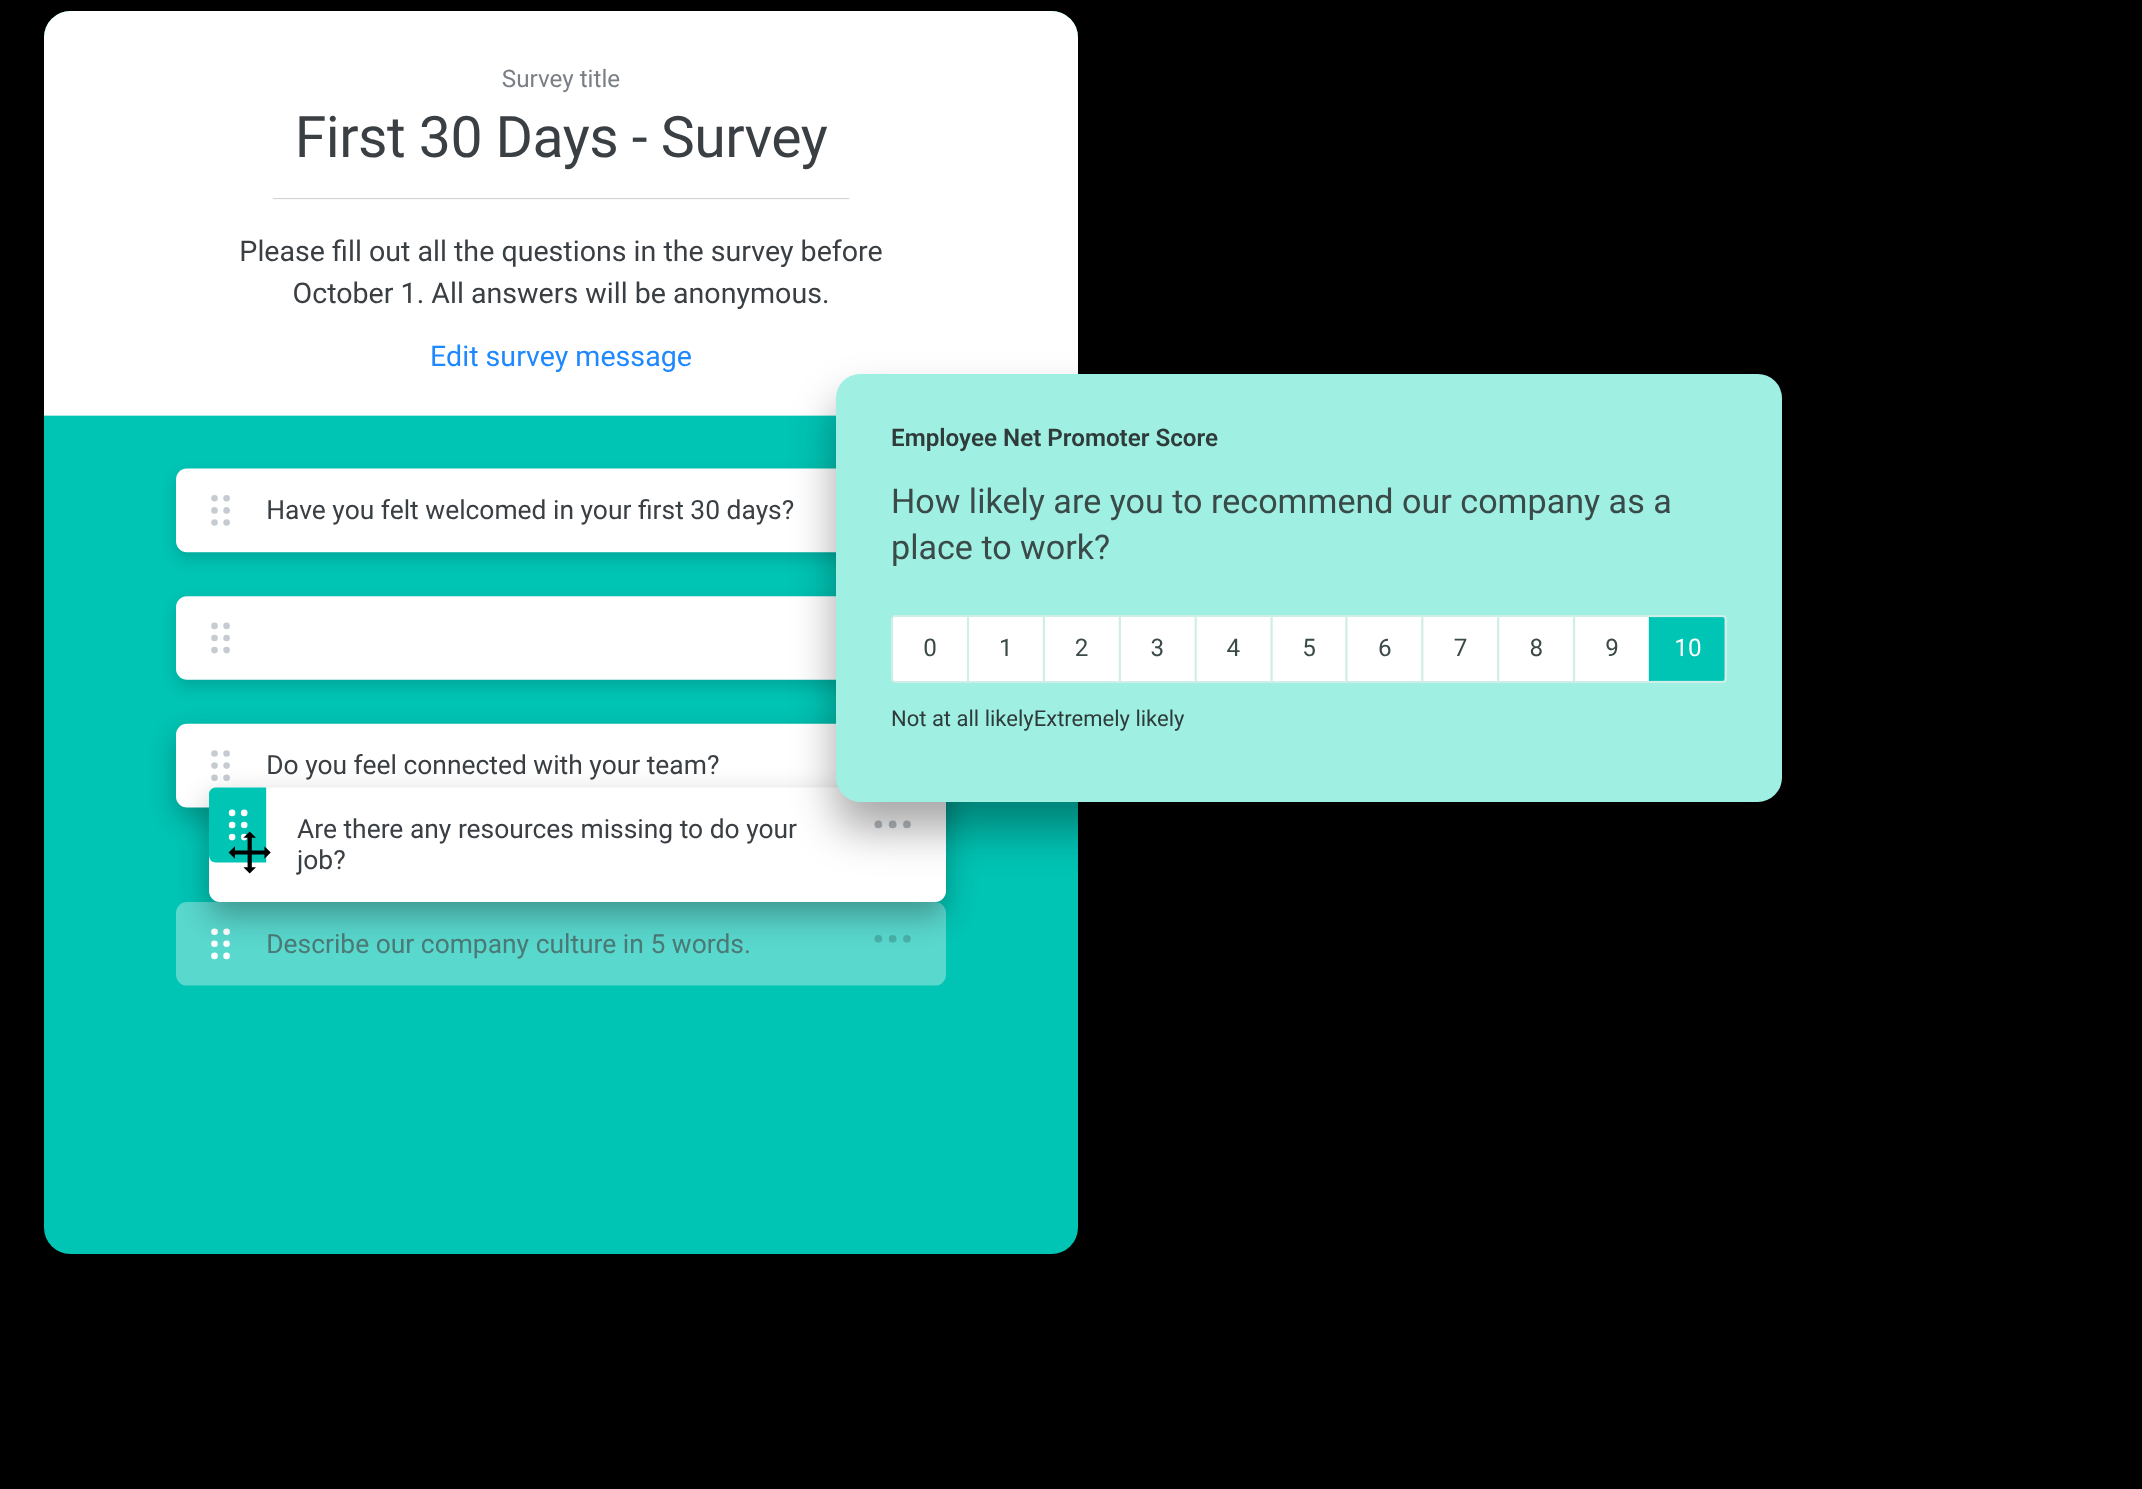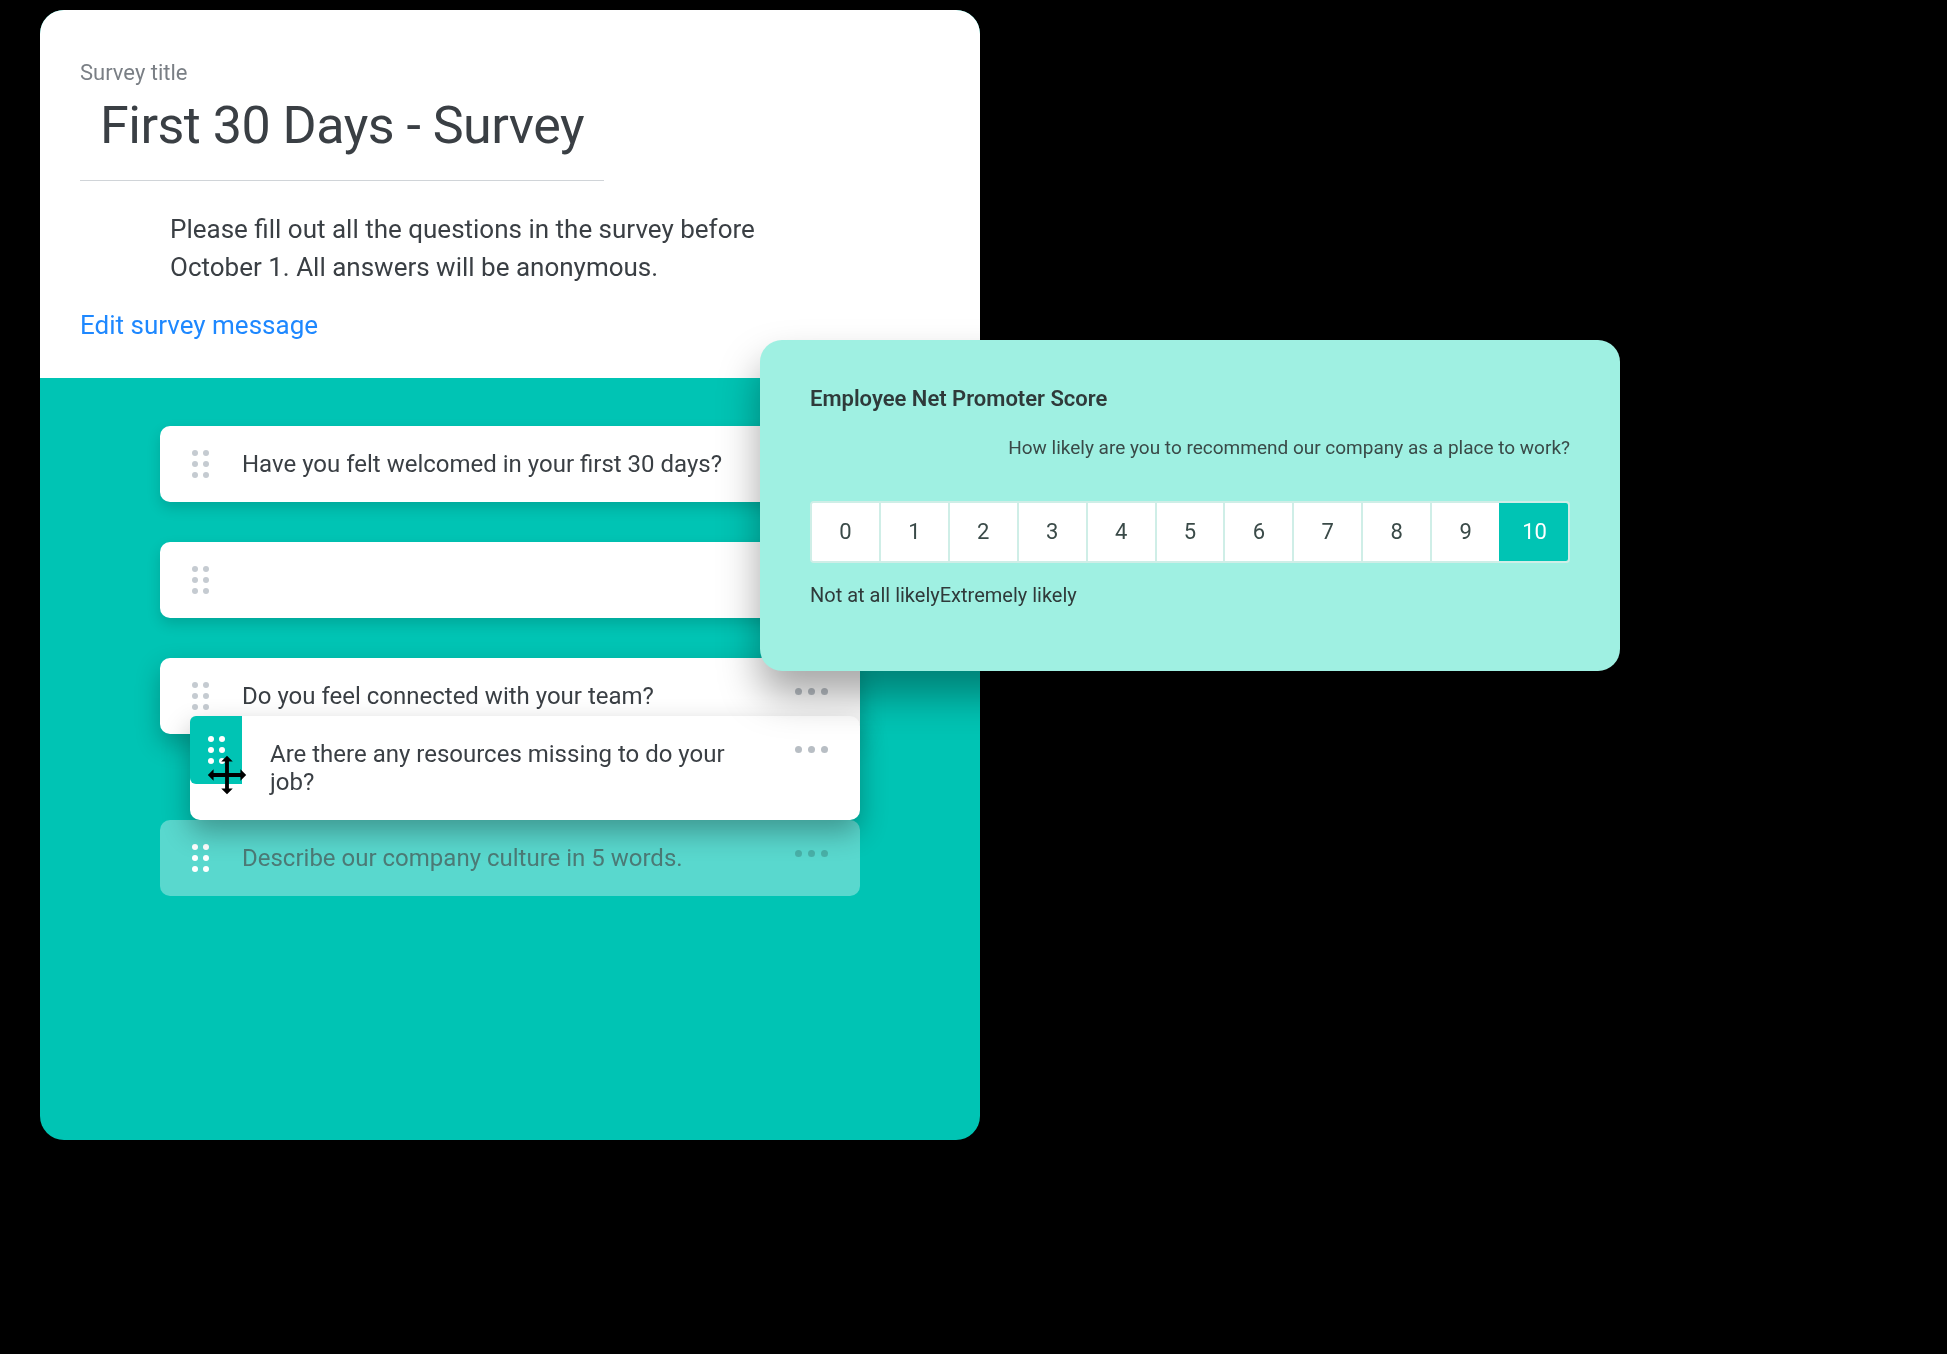--- a/index.html
+++ b/index.html
@@ -24,20 +24,21 @@
     width: 940px;
     height: 1130px;
     border-radius: 24px;
     overflow: hidden;
     box-shadow: 0 24px 40px rgba(0,0,0,0.35);
     background: #00c4b4;
   }
   .survey-header {
     background: #fff;
     padding: 50px 40px 38px;
+    text-align: center;
   }
   .survey-title-label {
     color: #7a7f85;
     font-size: 22px;
     margin-bottom: 10px;
   }
   .survey-title {
     color: #3a3f44;
     font-size: 52px;
     font-weight: 400;
@@ -153,25 +154,24 @@
     z-index: 20;
   }
   .nps-label {
     color: #2f3a3a;
     font-size: 22px;
     font-weight: 600;
     margin-bottom: 24px;
   }
   .nps-question {
     color: #3a4a48;
-    font-size: 19px;
+    font-size: 31px;
     font-weight: 400;
     line-height: 1.35;
     margin-bottom: 40px;
-    text-align: right;
   }
   .nps-scale {
     display: flex;
     border: 2px solid #cfeee7;
     border-radius: 4px;
     overflow: hidden;
     background: #fff;
     margin-bottom: 20px;
   }
   .nps-cell {

